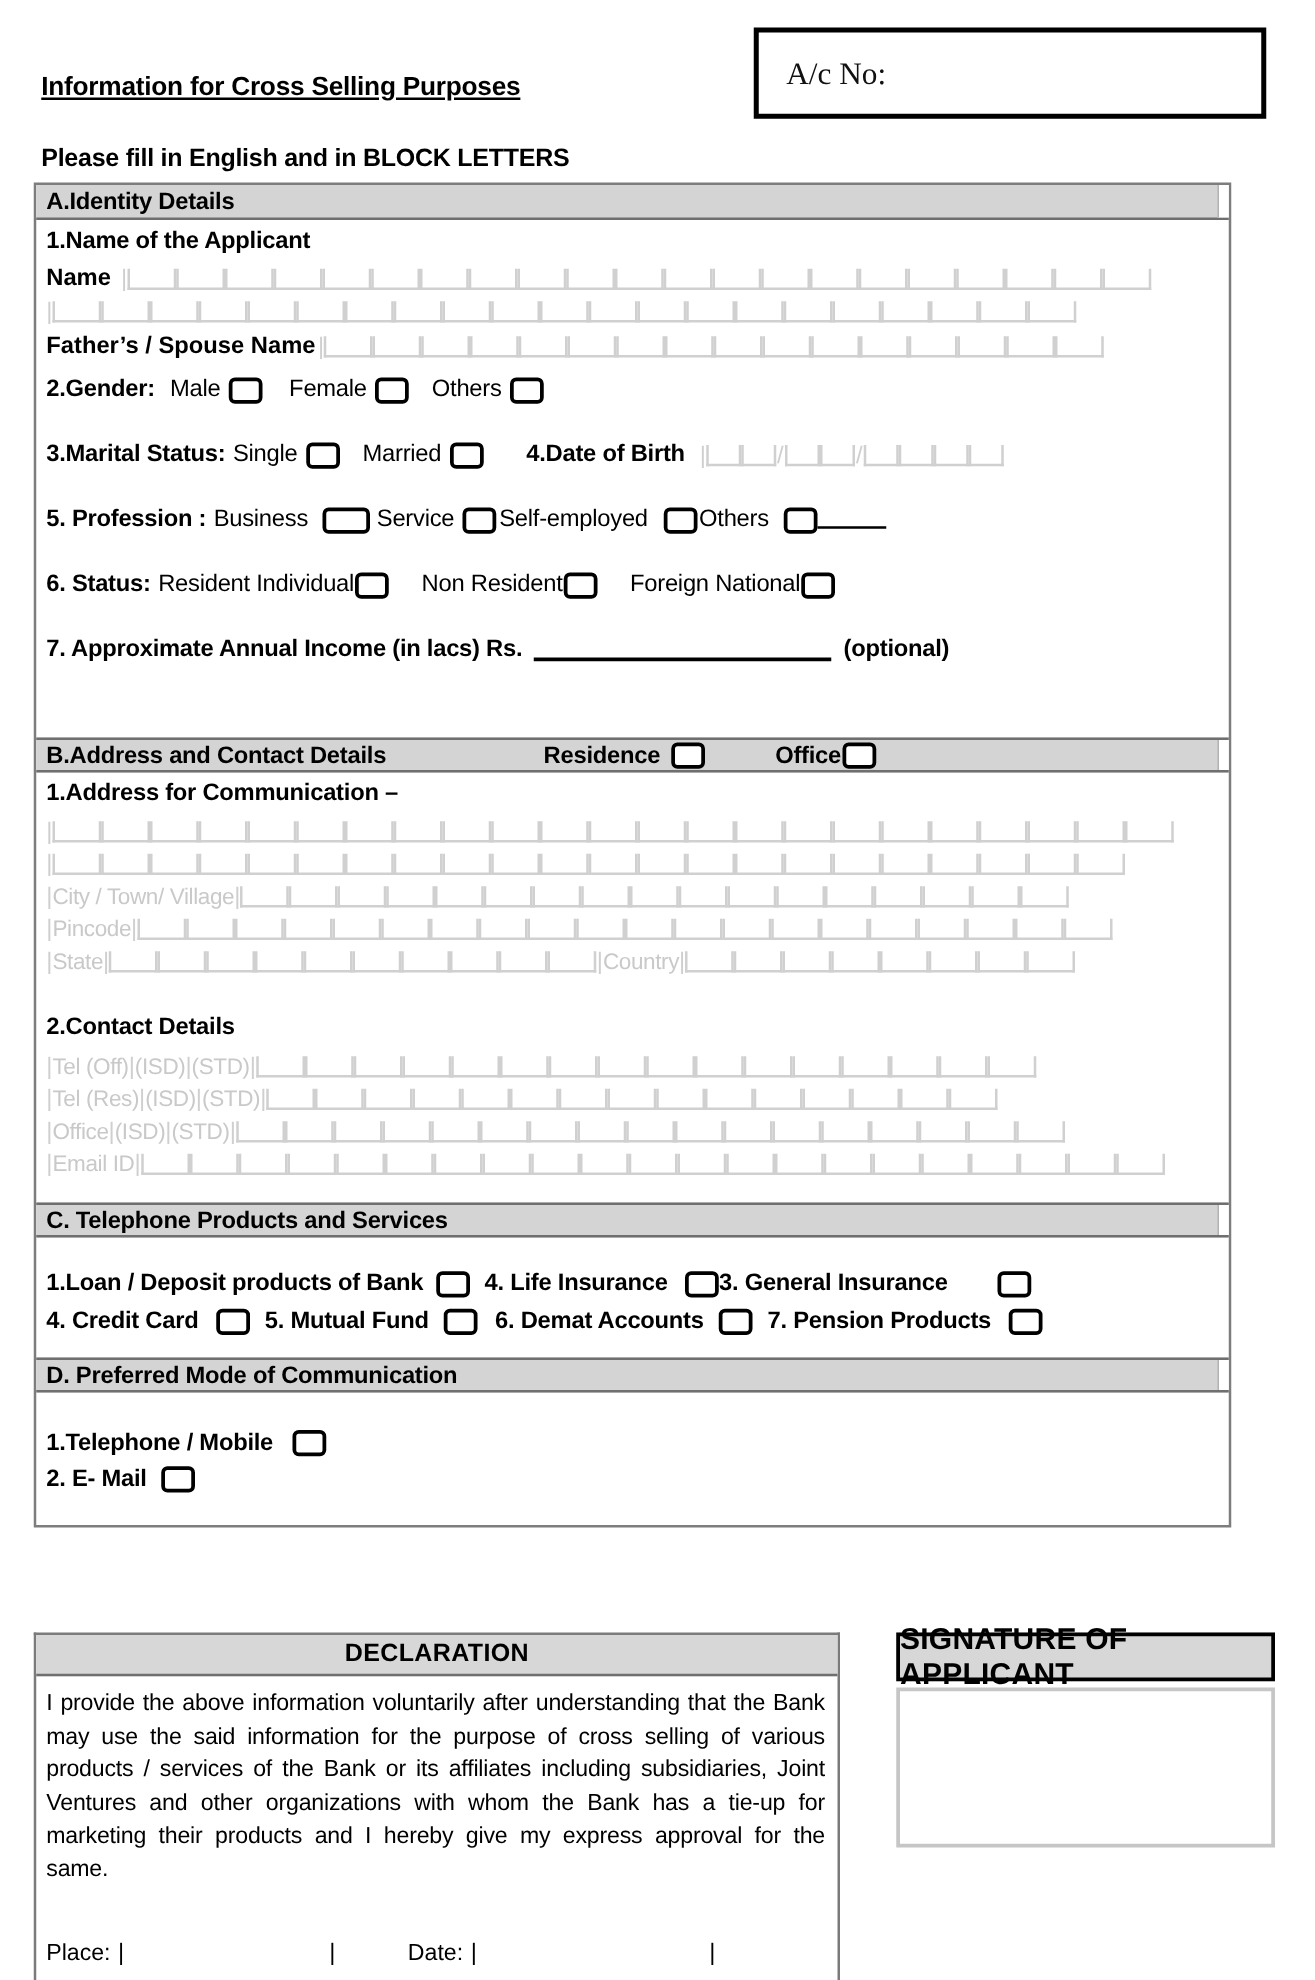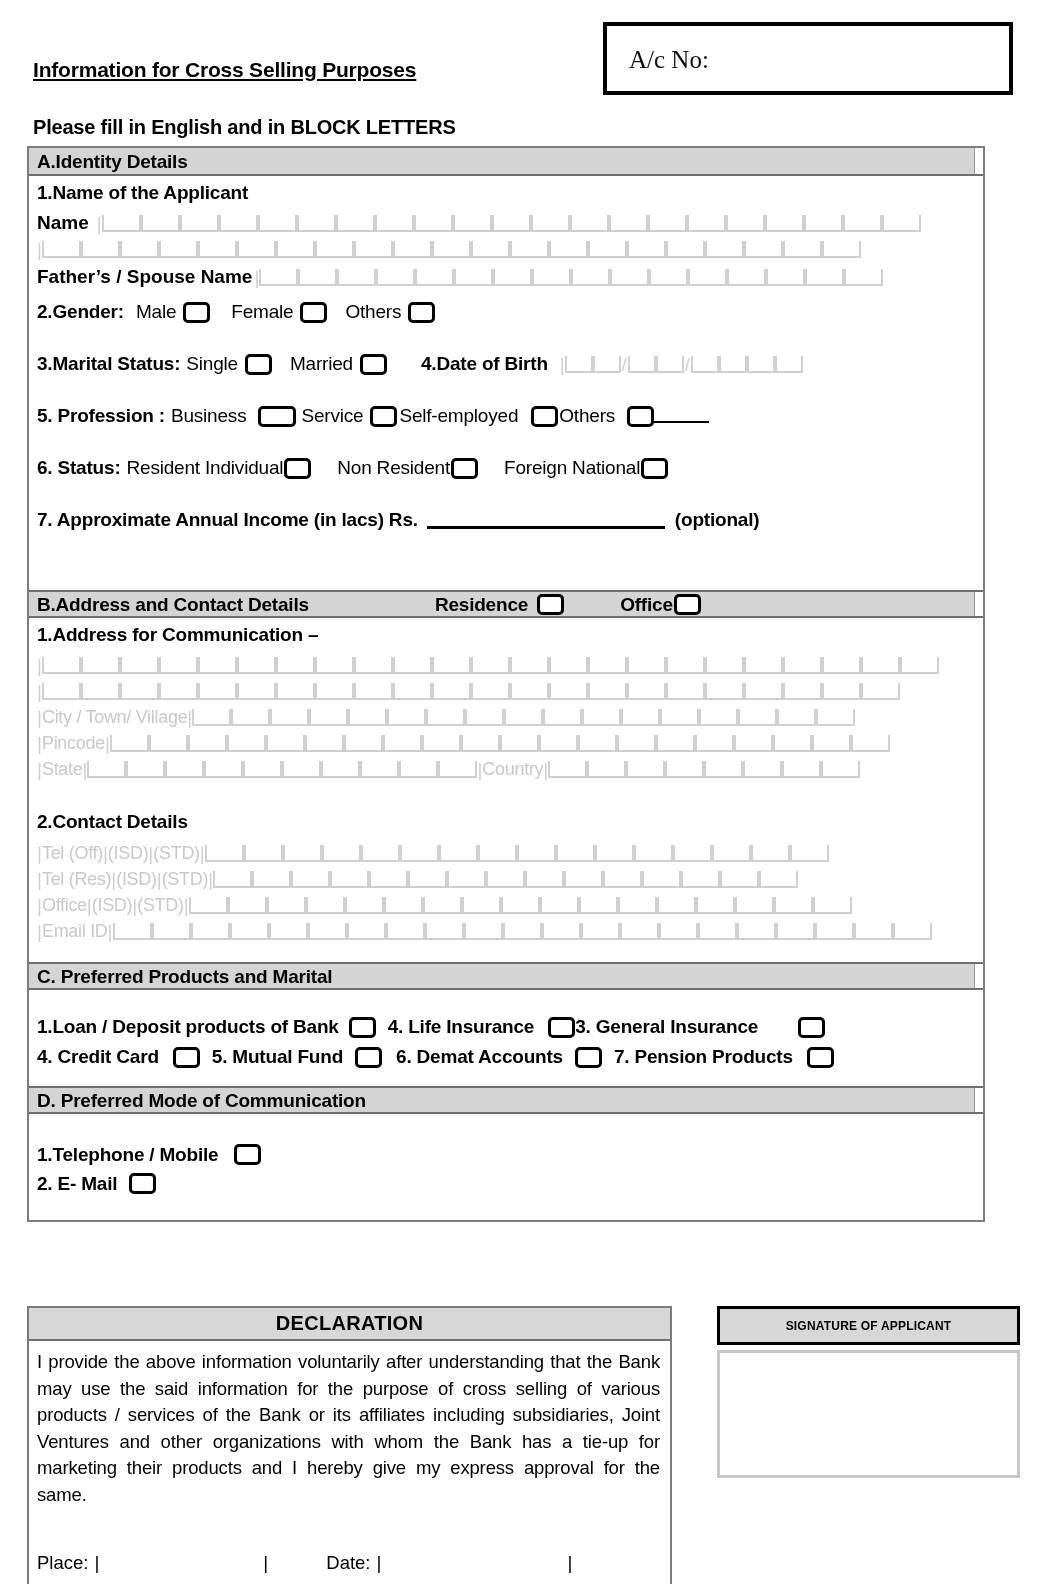--- a/index.html
+++ b/index.html
@@ -243,21 +243,21 @@
     top: 6px;
     width: 303px;
   }
   .sign-head {
     border: 3px solid #000;
     background: #d7d7d7;
     height: 39px;
     display: flex;
     align-items: center;
     justify-content: center;
-    font-size: 12px;
+    font-size: 24px;
     font-weight: bold;
     letter-spacing: 0.2px;
     box-sizing: border-box;
   }
   .sign-pad {
     margin-top: 5px;
     height: 128px;
     border: 3px solid #c6c6c6;
     background: #fff;
     box-sizing: border-box;
@@ -705,21 +705,21 @@
             <span class="cell" style="width:39px"></span>
             <span class="cell" style="width:39px"></span>
             <span class="cell" style="width:39px"></span>
         </span>
       </div>
 
       <div style="height:14px;"></div>
     </div>
 
     <div class="sec-head">
-      <span class="sec-title">C. Preferred Products and Marital</span>
+      <span class="sec-title">C. Telephone Products and Services</span>
       <span class="tail-white"></span>
     </div>
 
     <div class="sec-body" style="padding:22px 14px 14px 0;">
       <div class="row pad-left-8" style="height:30px;">
         <span class="b">1.Loan / Deposit products of Bank</span>
         <span class="cbx" style="margin-left:10px;"></span>
         <span class="b" style="padding-left:12px;">4. Life Insurance</span>
         <span class="cbx" style="margin-left:14px;"></span>
         <span class="b">3. General Insurance</span>

